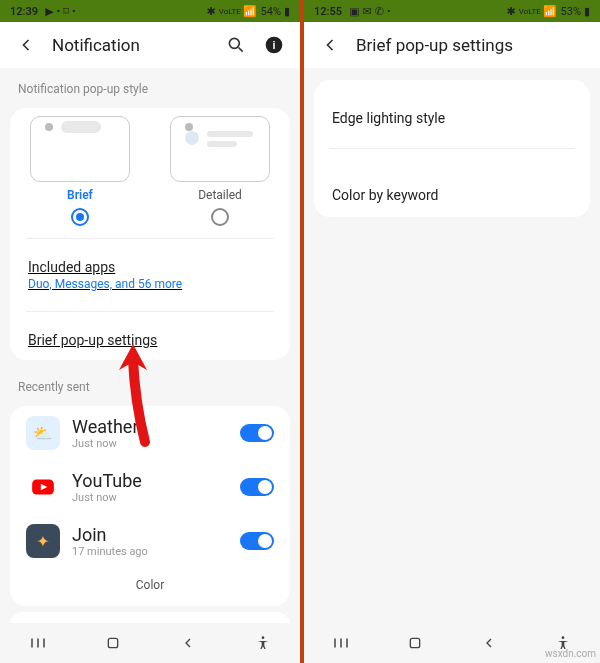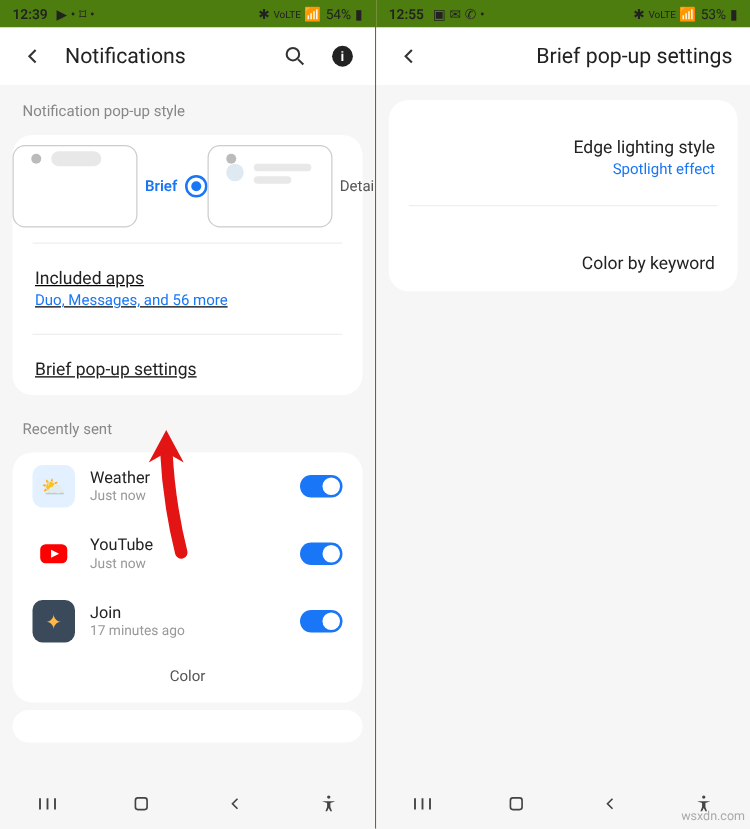--- a/index.html
+++ b/index.html
@@ -14,21 +14,21 @@
     overflow: hidden;
   }
   .phone {
     width: 50%;
     height: 100%;
     background: #f6f6f6;
     display: flex;
     flex-direction: column;
     position: relative;
   }
-  .phone + .phone { border-left: 1px solid #c2410c; text-align: right; }
+  .phone + .phone { border-left: 4px solid #c2410c; }
 
   
   .statusbar {
     height: 22px;
     display: flex;
     align-items: center;
     justify-content: space-between;
     padding: 0 10px;
     font-size: 11px;
     color: #222;
@@ -73,20 +73,21 @@
   }
 
   
   .style-row {
     display: flex;
     padding: 8px 0 4px;
   }
   .style-col {
     flex: 1;
     display: flex;
+    flex-direction: column;
     align-items: center;
     gap: 6px;
   }
   .mock {
     width: 100px;
     height: 66px;
     border: 1px solid #ccc;
     border-radius: 10px;
     position: relative;
     overflow: hidden;
@@ -121,21 +122,21 @@
     align-items: center;
     padding: 10px 16px;
     gap: 12px;
   }
   .app-ico {
     width: 34px; height: 34px; border-radius: 8px;
     display: flex; align-items: center; justify-content: center;
     font-size: 16px;
   }
   .rec-text { flex: 1; }
-  .rec-text .nm { font-size: 13px; color: #222; }
+  .rec-text .nm { font-size: 18px; color: #222; }
   .rec-text .tm { font-size: 11px; color: #999; }
   .toggle {
     width: 34px; height: 18px; border-radius: 10px;
     background: #1976f6; position: relative;
   }
   .toggle::after {
     content: ""; position: absolute; right: 2px; top: 2px;
     width: 14px; height: 14px; border-radius: 50%; background: #fff;
   }
   .more { text-align: center; color: #555; font-size: 12px; padding: 10px 0 14px; }
@@ -191,21 +192,21 @@
       <span>▮</span>
     </div>
   </div>
 
   <div class="header">
     <div class="icon-btn">
       <svg width="20" height="20" viewBox="0 0 24 24" fill="none" stroke="#333" stroke-width="2">
           <path d="M15 18l-6-6 6-6"></path>
         </svg>
     </div>
-    <div class="title">Notifications</div>
+    <div class="title">Notification</div>
     <div class="icon-btn">
       <svg width="20" height="20" viewBox="0 0 24 24" fill="none" stroke="#333" stroke-width="2">
           <circle cx="10" cy="10" r="6"></circle>
           <path d="M20 20l-5-5"></path>
         </svg>
     </div>
     <div class="icon-btn">
       <svg width="20" height="20" viewBox="0 0 24 24">
           <circle cx="12" cy="12" r="10" fill="#222"></circle>
           <text x="12" y="17" text-anchor="middle" fill="#fff" font-size="13" font-family="sans-serif" font-weight="bold">i</text>
@@ -337,21 +338,20 @@
           <path d="M15 18l-6-6 6-6"></path>
         </svg>
     </div>
     <div class="title">Brief pop-up settings</div>
   </div>
 
   <div class="content">
     <div class="card" style="margin-top:12px;">
       <div class="setting-row">
         <div class="primary">Edge lighting style</div>
-        <div class="secondary">Spotlight effect</div>
       </div>
       <div class="divider"></div>
       <div class="setting-row">
         <div class="primary">Color by keyword</div>
       </div>
     </div>
   </div>
 
   <div class="navbar">
     <div class="navbtn">

